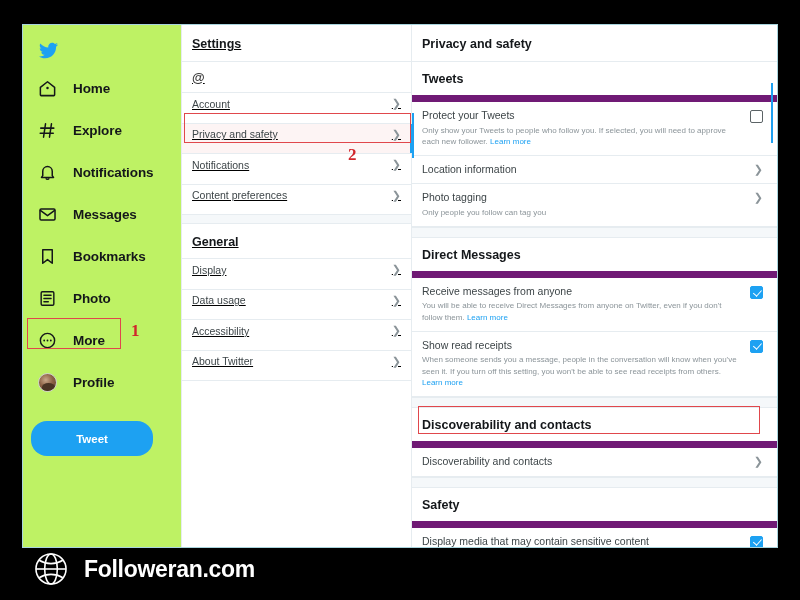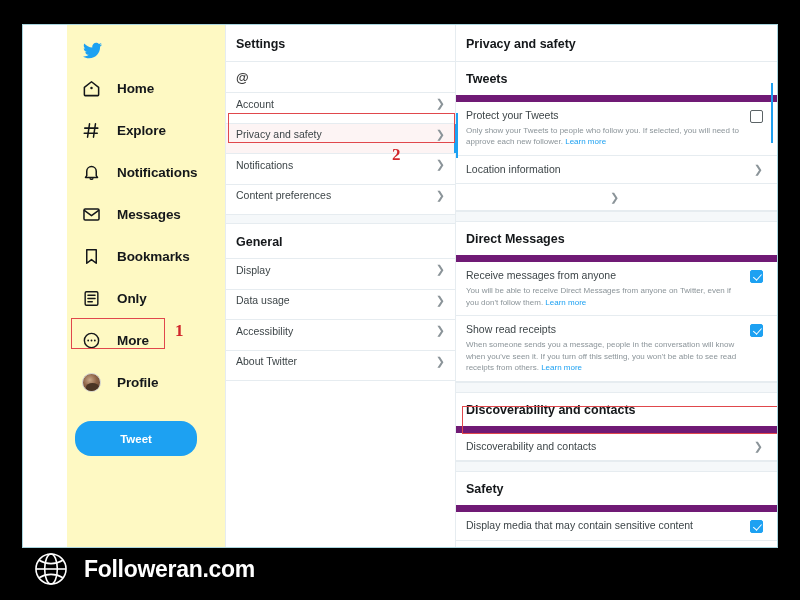--- a/index.html
+++ b/index.html
@@ -30,24 +30,23 @@
     background: #ffffff;
     border: 1px solid #a8d4dd;
     display: flex;
     overflow: hidden;
   }
 
   
   .sidebar {
     width: 158px;
     flex: 0 0 158px;
-    background: #fef9c3;
+    background: #bef264;
     padding: 8px 0 0 0;
     position: relative;
-    margin-left: 44px;
   }
 
   .bird-wrap {
     height: 34px;
     display: flex;
     align-items: center;
     padding-left: 14px;
   }
   .bird-wrap svg { display: block; }
 
@@ -133,20 +132,21 @@
   }
 
   
   .settings-col {
     width: 231px;
     flex: 0 0 231px;
     border-left: 1px solid #e6ecf0;
     border-right: 1px solid #e6ecf0;
     background: #ffffff;
     position: relative;
+    text-decoration: underline;
   }
 
   .col-title {
     font-size: 12.5px;
     font-weight: bold;
     color: #14171a;
     padding: 12px 0 10px 10px;
     border-bottom: 1px solid #e6ecf0;
   }
 
@@ -428,21 +428,21 @@
 
       <div class="nav-item">
         <span class="nav-icon">
           <svg width="19" height="19" viewBox="0 0 24 24" fill="none" stroke="#14171a" stroke-width="1.8" stroke-linecap="round">
             <rect x="4" y="3.5" width="16" height="17" rx="1.6"></rect>
             <line x1="7.5" y1="8" x2="16.5" y2="8"></line>
             <line x1="7.5" y1="12" x2="16.5" y2="12"></line>
             <line x1="7.5" y1="16" x2="13" y2="16"></line>
           </svg>
         </span>
-        <span class="nav-label">Only</span>
+        <span class="nav-label">Photo</span>
       </div>
 
       <div class="nav-item">
         <span class="nav-icon">
           <svg width="19" height="19" viewBox="0 0 24 24" fill="none" stroke="#14171a" stroke-width="1.8">
             <circle cx="12" cy="12" r="9"></circle>
             <circle cx="7.8" cy="12" r="1.15" fill="#14171a" stroke="none"></circle>
             <circle cx="12" cy="12" r="1.15" fill="#14171a" stroke="none"></circle>
             <circle cx="16.2" cy="12" r="1.15" fill="#14171a" stroke="none"></circle>
           </svg>
@@ -543,20 +543,24 @@
         <div class="opt-row">
           <div class="opt-main">
             <div class="opt-title">Location information</div>
           </div>
           <div class="opt-right">
             <span class="chev">❯</span>
           </div>
         </div>
 
         <div class="opt-row">
+          <div class="opt-main">
+            <div class="opt-title">Photo tagging</div>
+            <div class="opt-desc">Only people you follow can tag you</div>
+          </div>
           <div class="opt-right">
             <span class="chev">❯</span>
           </div>
         </div>
 
         <div class="dband"></div>
 
         <div class="detail-section-title">Direct Messages</div>
 
         <div class="opt-row">

